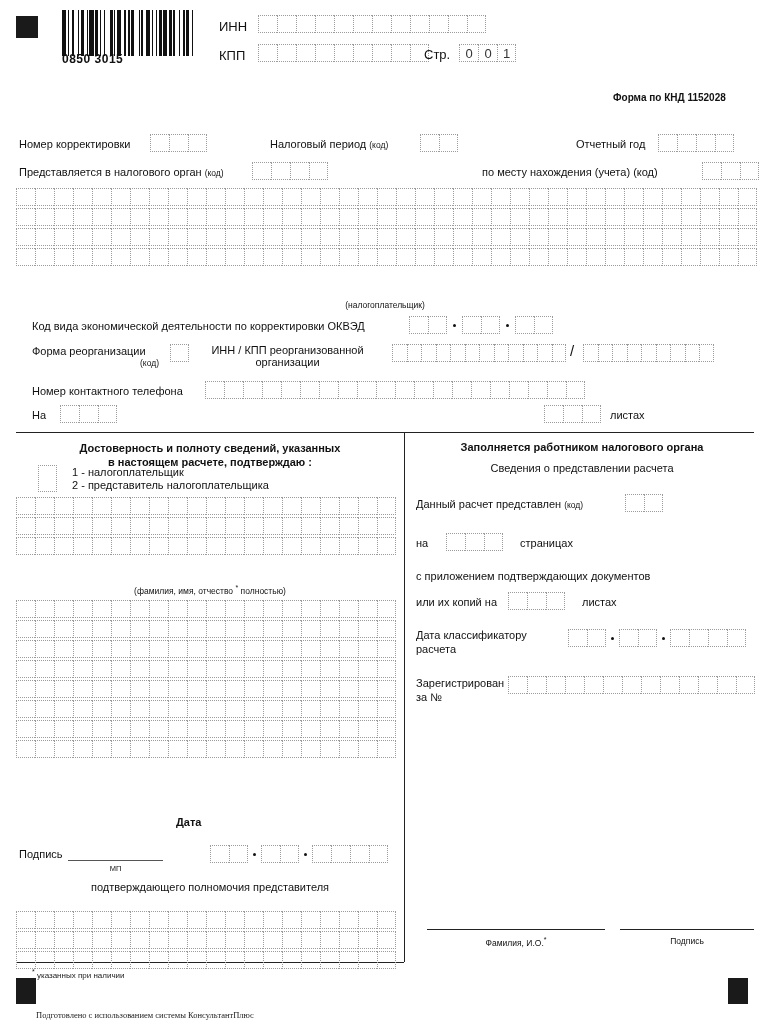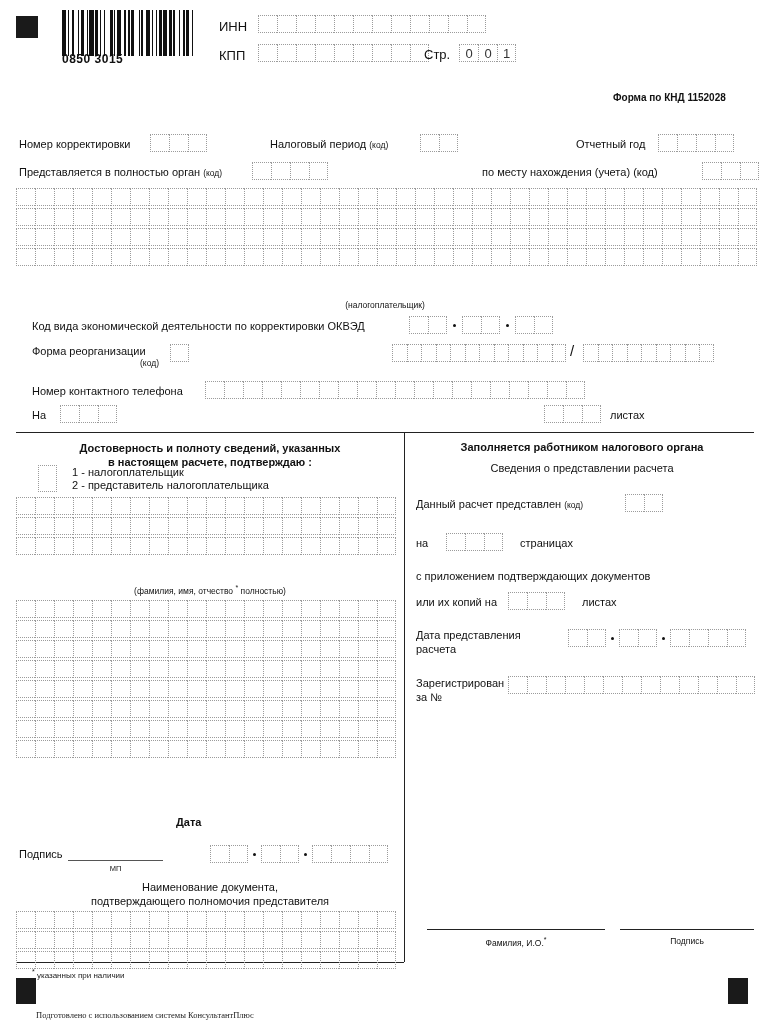--- a/index.html
+++ b/index.html
@@ -190,21 +190,21 @@
 
   <div class="abs t" style="left:576px;top:138px;">Отчетный год</div>
   <div class="cells h18" id="year-cells" style="left:658px;top:134px;">
       <span style="width: 19px;"></span>
       <span style="width: 19px;"></span>
       <span style="width: 19px;"></span>
       <span style="width: 19px;"></span>
     </div>
 
   <div class="abs t" style="left:19px;top:166px;">
-    <span>Представляется в полностью орган</span>
+    <span>Представляется в налогового орган</span>
     <span class="sm">(код)</span>
   </div>
   <div class="cells h18" id="organ-cells" style="left:252px;top:162px;">
       <span style="width: 19px;"></span>
       <span style="width: 19px;"></span>
       <span style="width: 19px;"></span>
       <span style="width: 19px;"></span>
     </div>
 
   <div class="abs t" style="left:482px;top:166px;">
@@ -402,20 +402,24 @@
     </div>
 
   <div class="abs t" style="left:32px;top:345px;">
     <span>Форма реорганизации</span>
   </div>
   <div class="abs t sm" style="left:140px;top:358px;">(код)</div>
   <div class="cells h18" id="reorg-form" style="left:170px;top:344px;">
       <span style="width: 19px;"></span>
     </div>
 
+  <div class="abs t ctr" style="left:200px;top:344px;width:175px;">
+    <div>ИНН / КПП реорганизованной</div>
+    <div>организации</div>
+  </div>
   <div class="cells h18" id="reorg-inn" style="left:392px;top:344px;">
       <span style="width: 14.5px;"></span>
       <span style="width: 14.5px;"></span>
       <span style="width: 14.5px;"></span>
       <span style="width: 14.5px;"></span>
       <span style="width: 14.5px;"></span>
       <span style="width: 14.5px;"></span>
       <span style="width: 14.5px;"></span>
       <span style="width: 14.5px;"></span>
       <span style="width: 14.5px;"></span>
@@ -757,21 +761,20 @@
     </div>
   <div class="dot" style="left:304px;top:853px;"></div>
   <div class="cells h18" id="ld-y" style="left:312px;top:845px;">
       <span style="width: 19px;"></span>
       <span style="width: 19px;"></span>
       <span style="width: 19px;"></span>
       <span style="width: 19px;"></span>
     </div>
 
   <div class="abs t ctr" style="left:16px;top:880px;width:388px;line-height:14px;">
-    <div>Наименование документа,</div>
     <div>подтверждающего полномочия представителя</div>
   </div>
 
   <div class="comb" id="doc-comb" style="left:16px;top:911px;">
       <div class="row">
         <span style="width: 19px;"></span>
         <span style="width: 19px;"></span>
         <span style="width: 19px;"></span>
         <span style="width: 19px;"></span>
         <span style="width: 19px;"></span>
@@ -865,21 +868,21 @@
   <div class="abs t" style="left:416px;top:570px;">с приложением подтверждающих документов</div>
   <div class="abs t" style="left:416px;top:596px;">или их копий на</div>
   <div class="cells h18" id="r-attach" style="left:508px;top:592px;">
       <span style="width: 19px;"></span>
       <span style="width: 19px;"></span>
       <span style="width: 19px;"></span>
     </div>
   <div class="abs t" style="left:582px;top:596px;">листах</div>
 
   <div class="abs t" style="left:416px;top:628px;line-height:14px;">
-    <div>Дата представления</div>
+    <div>Дата классификатору</div>
     <div>расчета</div>
   </div>
   <div class="cells h18" id="rd-d" style="left:568px;top:629px;">
       <span style="width: 19px;"></span>
       <span style="width: 19px;"></span>
     </div>
   <div class="dot" style="left:611px;top:637px;"></div>
   <div class="cells h18" id="rd-m" style="left:619px;top:629px;">
       <span style="width: 19px;"></span>
       <span style="width: 19px;"></span>

